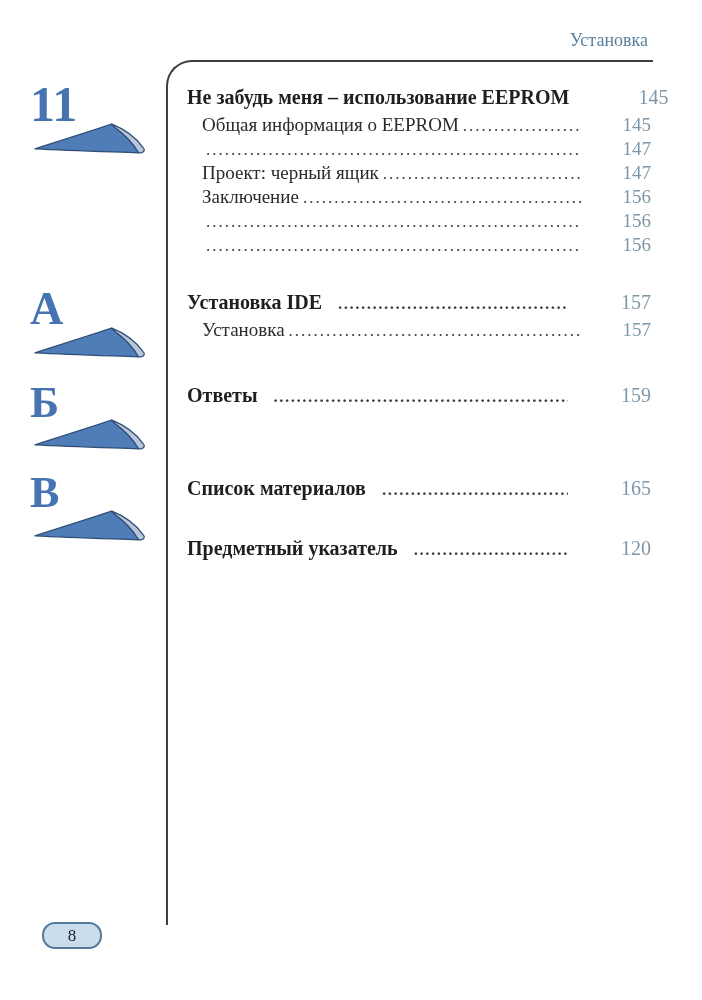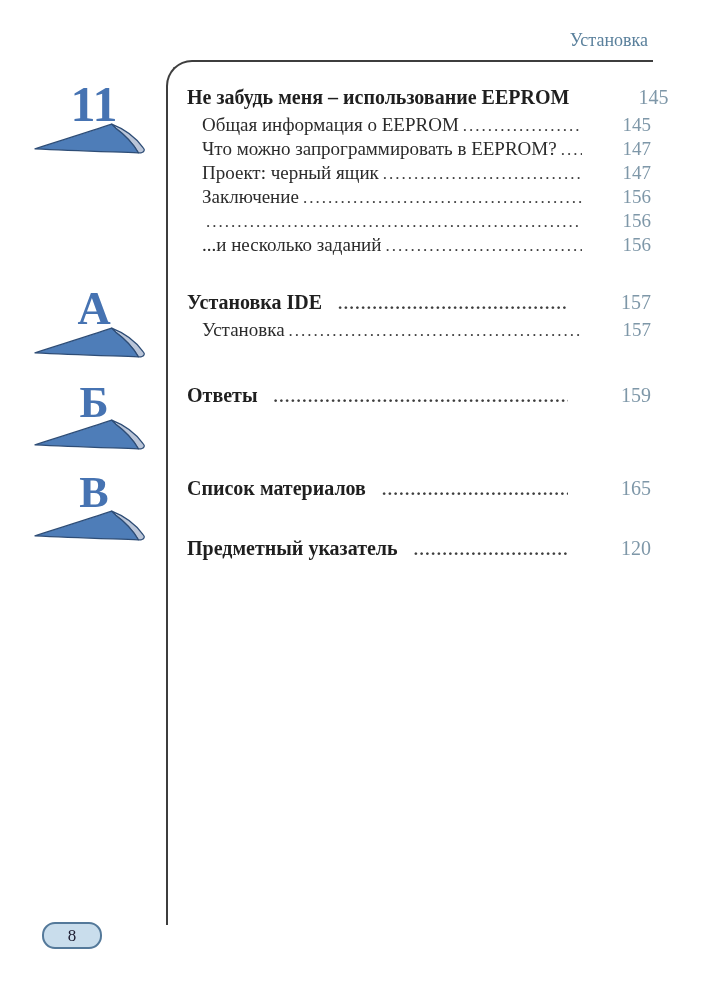--- a/index.html
+++ b/index.html
@@ -63,21 +63,21 @@
     margin: 0 3px 0 4px;
   }
   .toc-row.bold .toc-dots { font-weight: bold; letter-spacing: 1.5px; }
   .toc-page { color: var(--pagenum, #7e97a8); font-weight: normal; margin-left: 38px; }
   .toc-row.bold .toc-page { font-weight: normal; }
 
   
   .marker-char {
     position: absolute;
     left: 30px; width: 128px;
-    text-align: center;
+    text-align: left;
     font-weight: bold;
     line-height: 1;
     color: var(--marker-blue, #4673b2);
   }
   .swoosh {
     position: absolute;
     left: 33px;
     width: 126px; height: 34px;
   }
   .sw-body { fill: var(--swoosh-body, #4e7db8); stroke: var(--swoosh-line, #2e4d76); stroke-width: 1.3; stroke-linejoin: round; }
@@ -139,40 +139,38 @@
           <span class="toc-label">Не забудь меня – использование EEPROM</span>
           <span class="toc-dots">................................................................................................................................................................</span>
           <span class="toc-page">145</span>
         </div>
         <div class="toc-row sub">
           <span class="toc-label">Общая информация о EEPROM</span>
           <span class="toc-dots">................................................................................................................................................................</span>
           <span class="toc-page">145</span>
         </div>
         <div class="toc-row sub">
-          <span class="toc-label">Что можно запрограммировать в EEPROM?</span>
           <span class="toc-dots">................................................................................................................................................................</span>
           <span class="toc-page">147</span>
         </div>
         <div class="toc-row sub">
           <span class="toc-label">Проект: черный ящик</span>
           <span class="toc-dots">................................................................................................................................................................</span>
           <span class="toc-page">147</span>
         </div>
         <div class="toc-row sub">
           <span class="toc-label">Заключение</span>
           <span class="toc-dots">................................................................................................................................................................</span>
           <span class="toc-page">156</span>
         </div>
         <div class="toc-row sub">
           <span class="toc-dots">................................................................................................................................................................</span>
           <span class="toc-page">156</span>
         </div>
         <div class="toc-row sub">
-          <span class="toc-label">...и несколько заданий</span>
           <span class="toc-dots">................................................................................................................................................................</span>
           <span class="toc-page">156</span>
         </div>
       </div>
       <div class="toc-section" style="top: 228px;">
         <div class="toc-row bold">
           <span class="toc-label">Установка IDE</span>
           <span class="toc-dots">................................................................................................................................................................</span>
           <span class="toc-page">157</span>
         </div>

